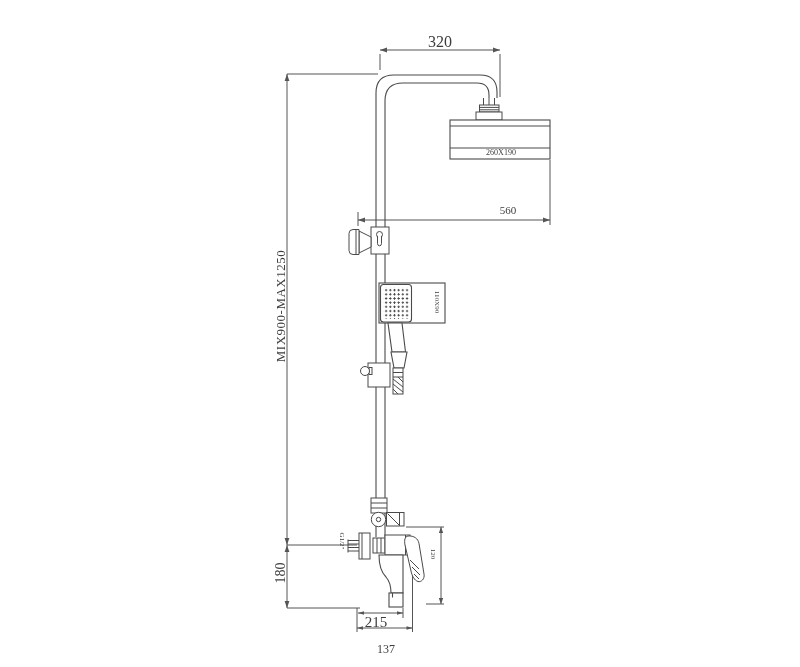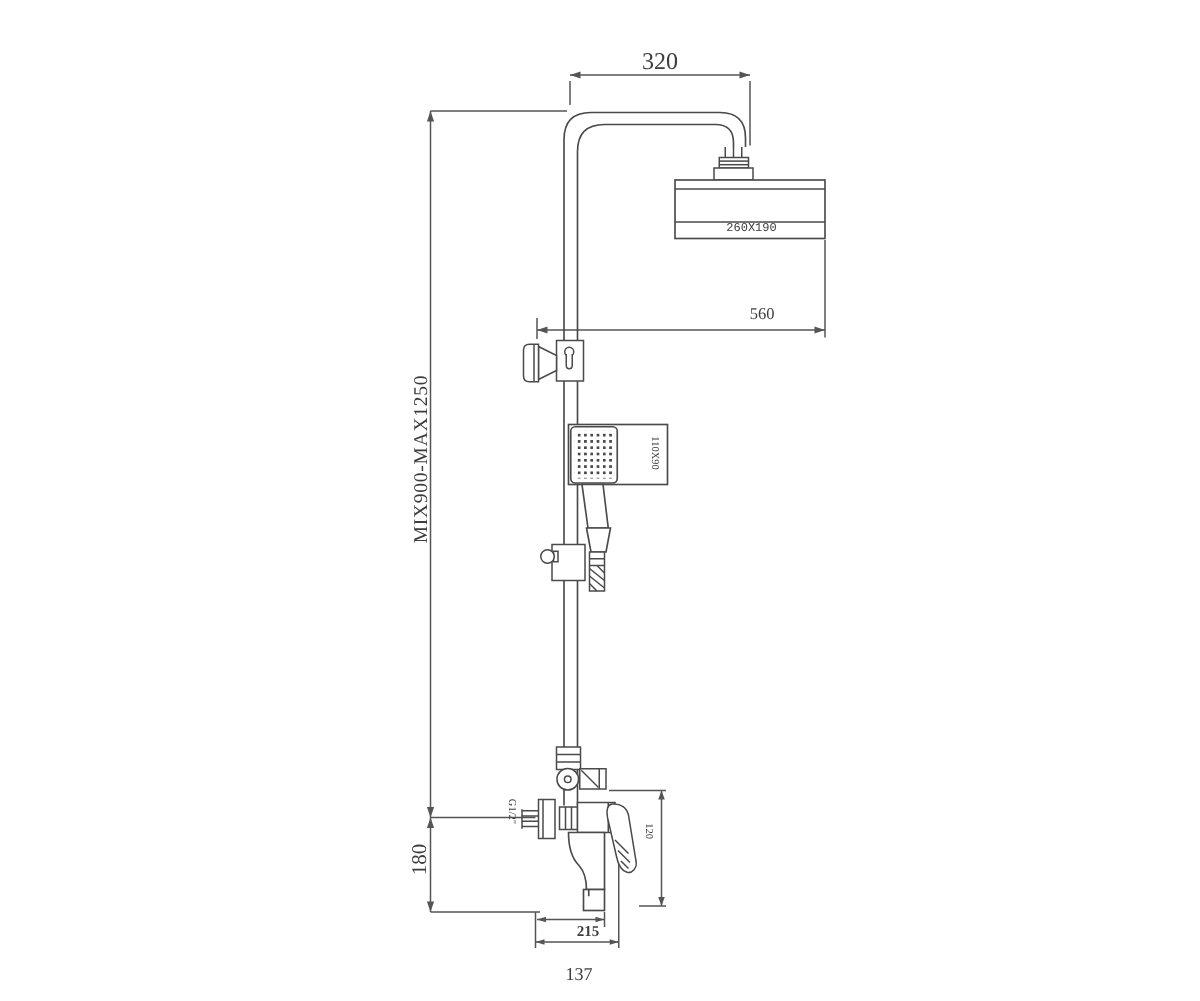--- a/index.html
+++ b/index.html
@@ -171,29 +171,29 @@
       <line x1="392.5" y1="593" x2="392.5" y2="597.5"></line>
     </g>
   </svg>
 
   <div class="dot-face"></div>
 
   <div class="lbl" style="left:440px; top:42px; font-size:16px;">320</div>
 
   <div class="lbl" style="left:508px; top:210px; font-size:11px;">560</div>
 
-  <div class="lbl" style="left:501px; top:152.5px; font-size:8px;font-family:Liberation Mono, monospace;">260X190</div>
+  <div class="lbl" style="left:501px; top:152.5px; font-size:8px;">260X190</div>
 
   <div class="lbl rot-cw" style="left:436px; top:302px; font-size:7px;">110X90</div>
 
   <div class="lbl rot-ccw" style="left:280px; top:306px; font-size:13px; letter-spacing:0.5px;">MIX900-MAX1250</div>
 
   <div class="lbl rot-ccw" style="left:281px; top:573px; font-size:14px;">180</div>
 
   <div class="lbl rot-cw" style="left:341px; top:541px; font-size:7px;">G1/2"</div>
 
   <div class="lbl rot-cw" style="left:432px; top:554px; font-size:7px;">120</div>
 
   <div class="lbl" style="left:386px; top:609px; font-size:12px;margin-top:40px;">137</div>
 
-  <div class="lbl" style="left:392px; top:622px; font-size:10px;font-weight:bold;">215</div>
+  <div class="lbl" style="left:376px; top:622px; font-size:15px;">215</div>
 
 </div>
 
 </body></html>

